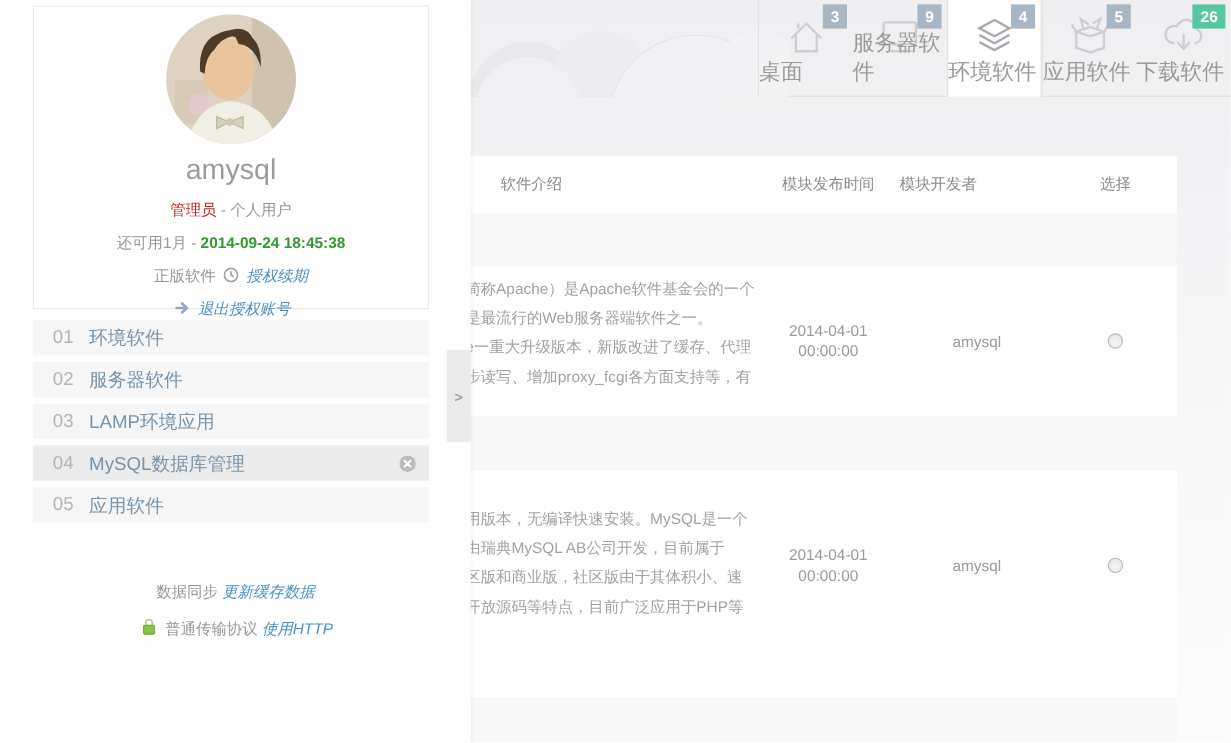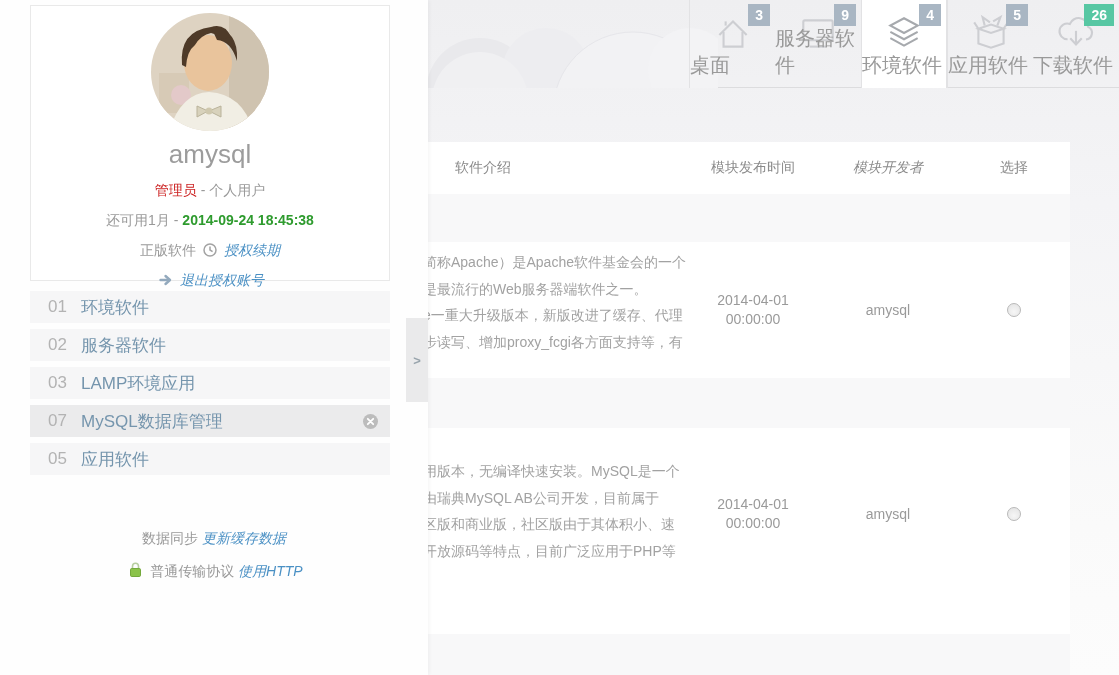--- a/index.html
+++ b/index.html
@@ -19,21 +19,21 @@
   .tab-label{position:absolute;bottom:9px;left:0;width:100%;text-align:left;font-size:20px;color:#9a9a9a;}
   .badge{position:absolute;top:4px;right:5px;padding:2px 7px;background:#a9b6c3;color:#fff;
     font-size:14px;font-weight:bold;line-height:18px;z-index:2;}
   .badge.green{background:#57c7a3;}
 
   
   .table{position:absolute;left:428px;top:142px;width:642px;font-size:14px;}
   .thead{height:52px;background:#fff;display:flex;align-items:center;color:#8b8b8b;}
   .h-desc{flex:1;padding-left:27px;font-family:Liberation Mono, monospace;}
   .h-date{width:130px;text-align:center;}
-  .h-dev{width:140px;text-align:center;font-style:italic;}
+  .h-dev{width:140px;}
   .h-sel{width:112px;text-align:center;}
   .band{height:48px;background:#f8f8f9;}
   .band-2{height:50px;background:#f8f8f9;}
   .band-3{height:50px;background:#f8f8f9;}
   .trow{background:#fff;display:flex;}
   .row-1{height:136px;}
   .row-2{height:172px;}
   .c-desc{flex:1;overflow:hidden;margin-left:-5px;}
   .row-1 .c-desc{padding-top:7px;}
   .row-2 .c-desc{padding-top:30px;}
@@ -248,21 +248,21 @@
       </li>
       <li class="menu-item">
         <span class="menu-num">02</span>
         <span class="menu-label">服务器软件</span>
       </li>
       <li class="menu-item">
         <span class="menu-num">03</span>
         <span class="menu-label">LAMP环境应用</span>
       </li>
       <li class="menu-item active">
-        <span class="menu-num">07</span>
+        <span class="menu-num">04</span>
         <span class="menu-label">MySQL数据库管理</span>
         <svg class="close-icon" viewBox="0 0 15 15">
           <circle cx="7.5" cy="7.5" r="7.5" fill="#bcbcbc"></circle>
           <path d="M4.8 4.8 L10.2 10.2 M10.2 4.8 L4.8 10.2" stroke="#fff" stroke-width="1.8" stroke-linecap="round"></path>
         </svg>
       </li>
       <li class="menu-item">
         <span class="menu-num">05</span>
         <span class="menu-label">应用软件</span>
       </li>

